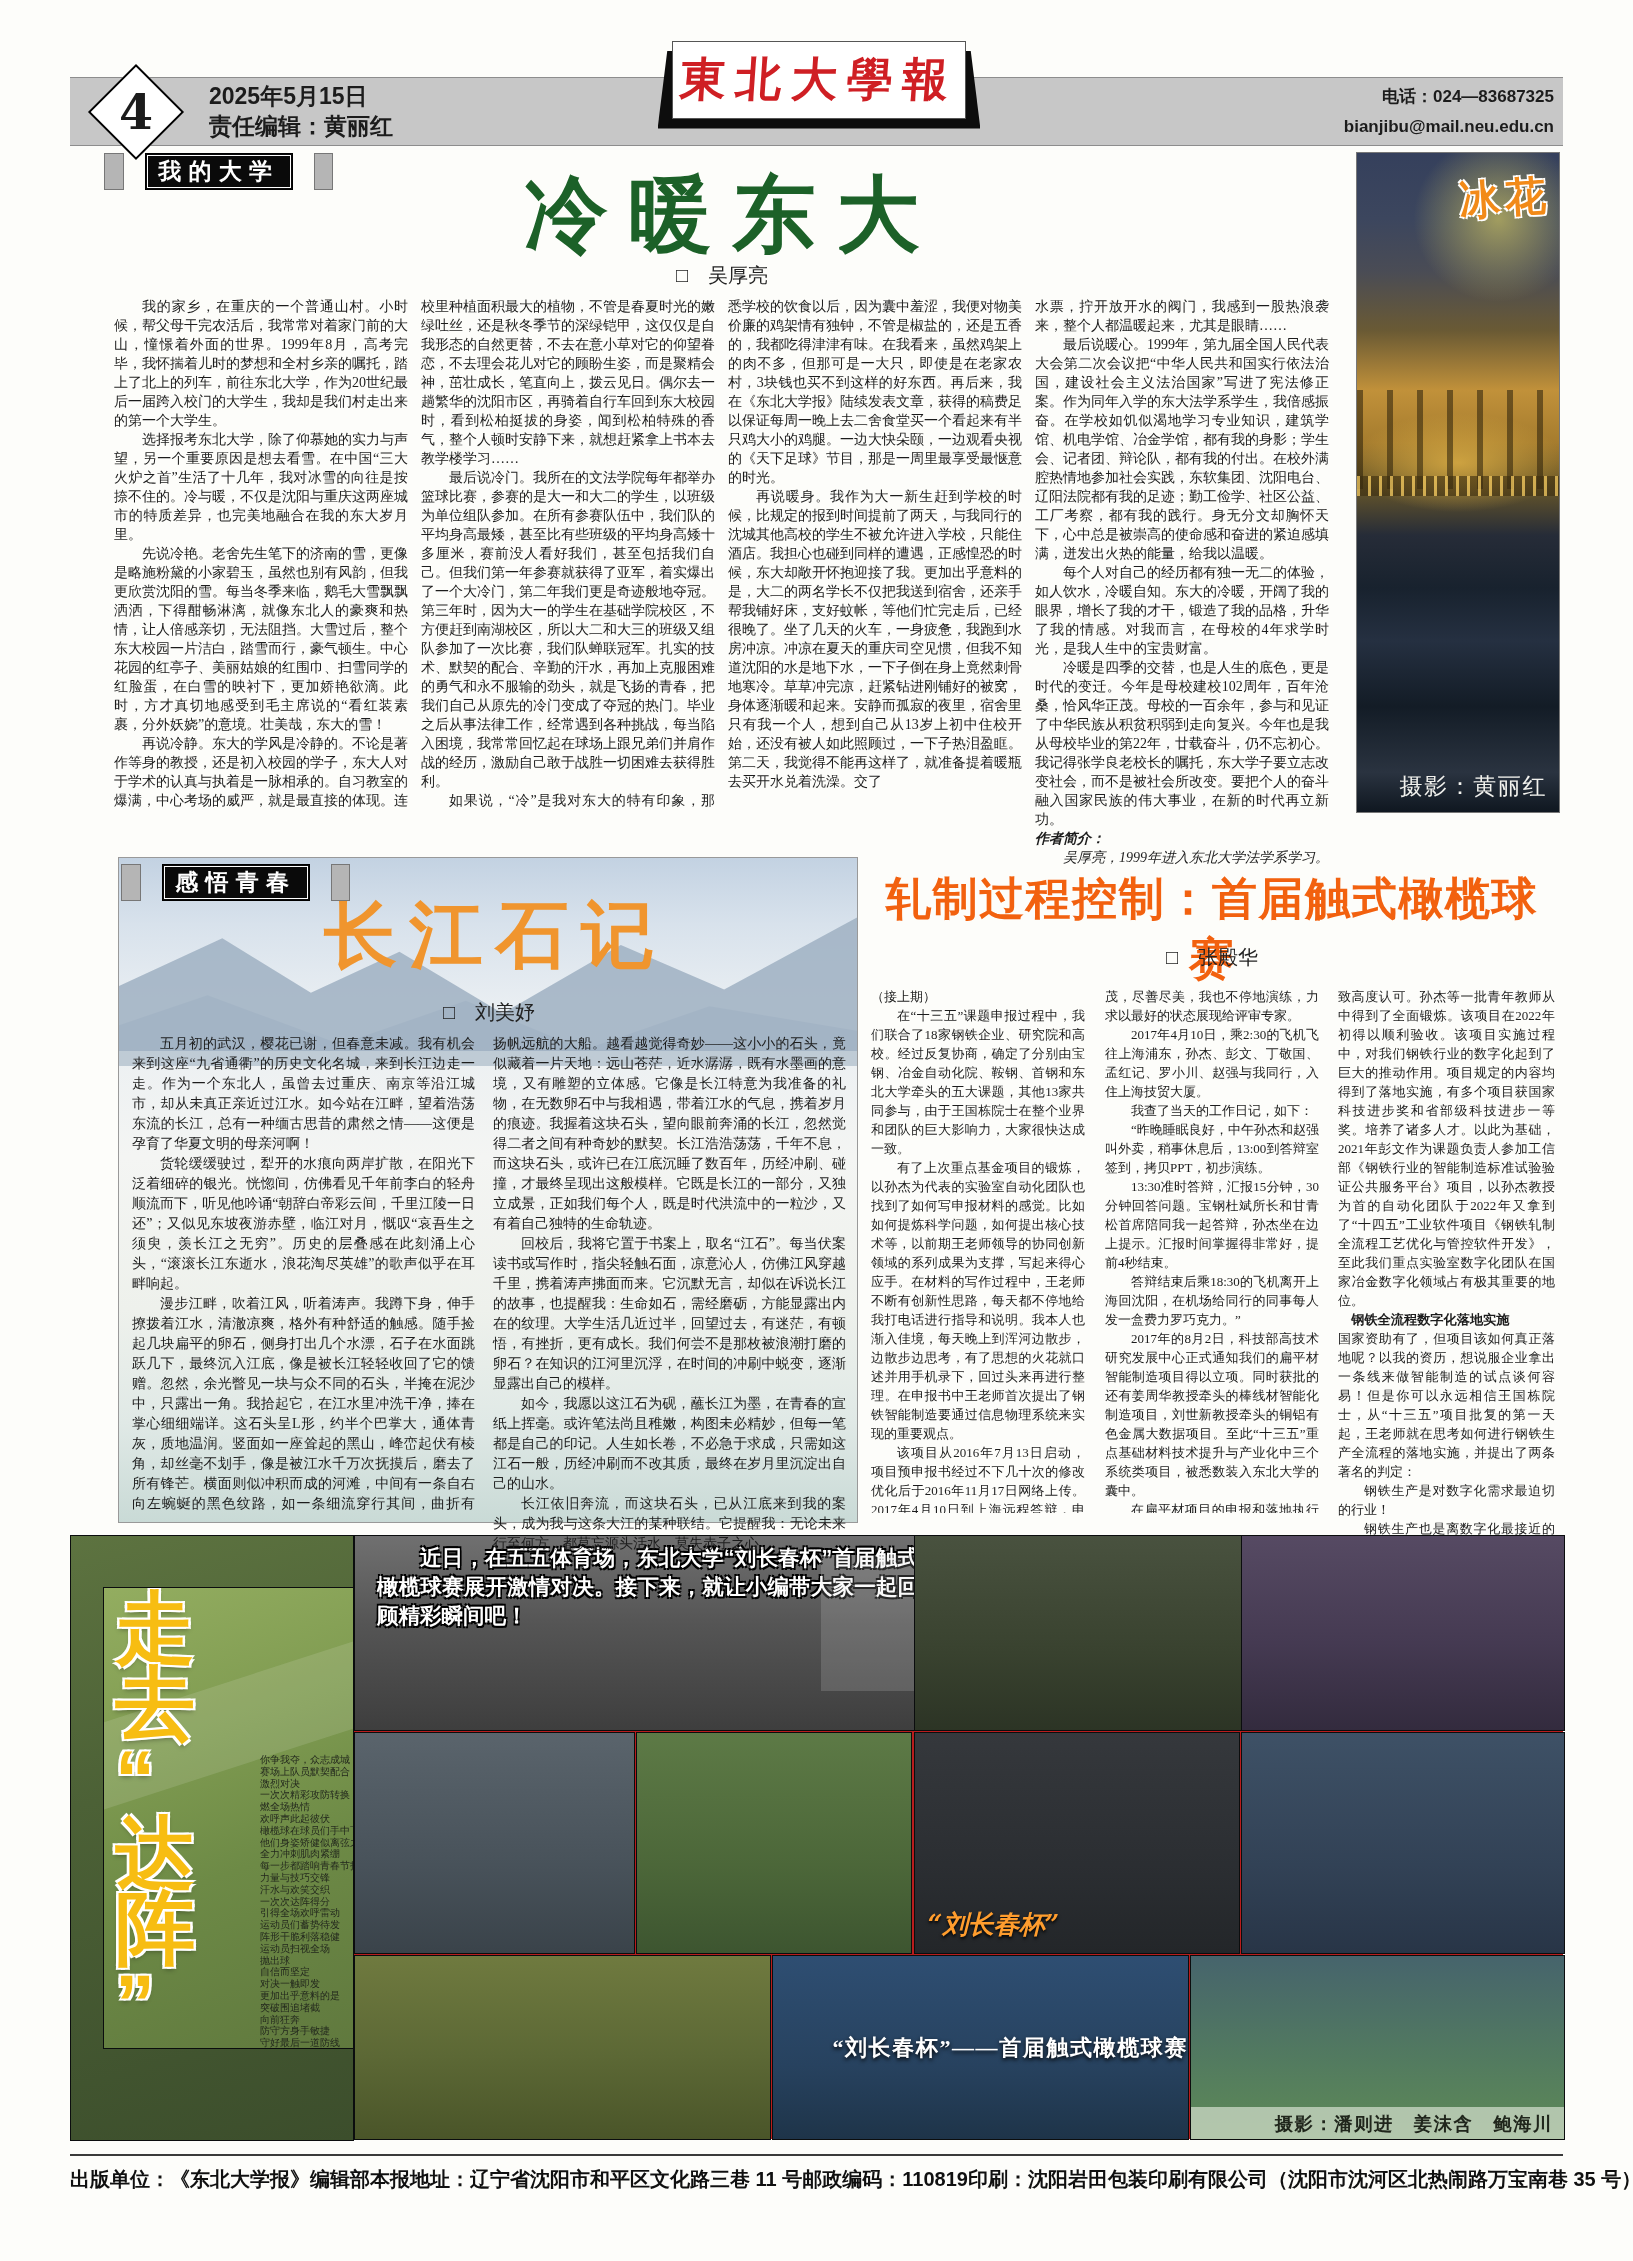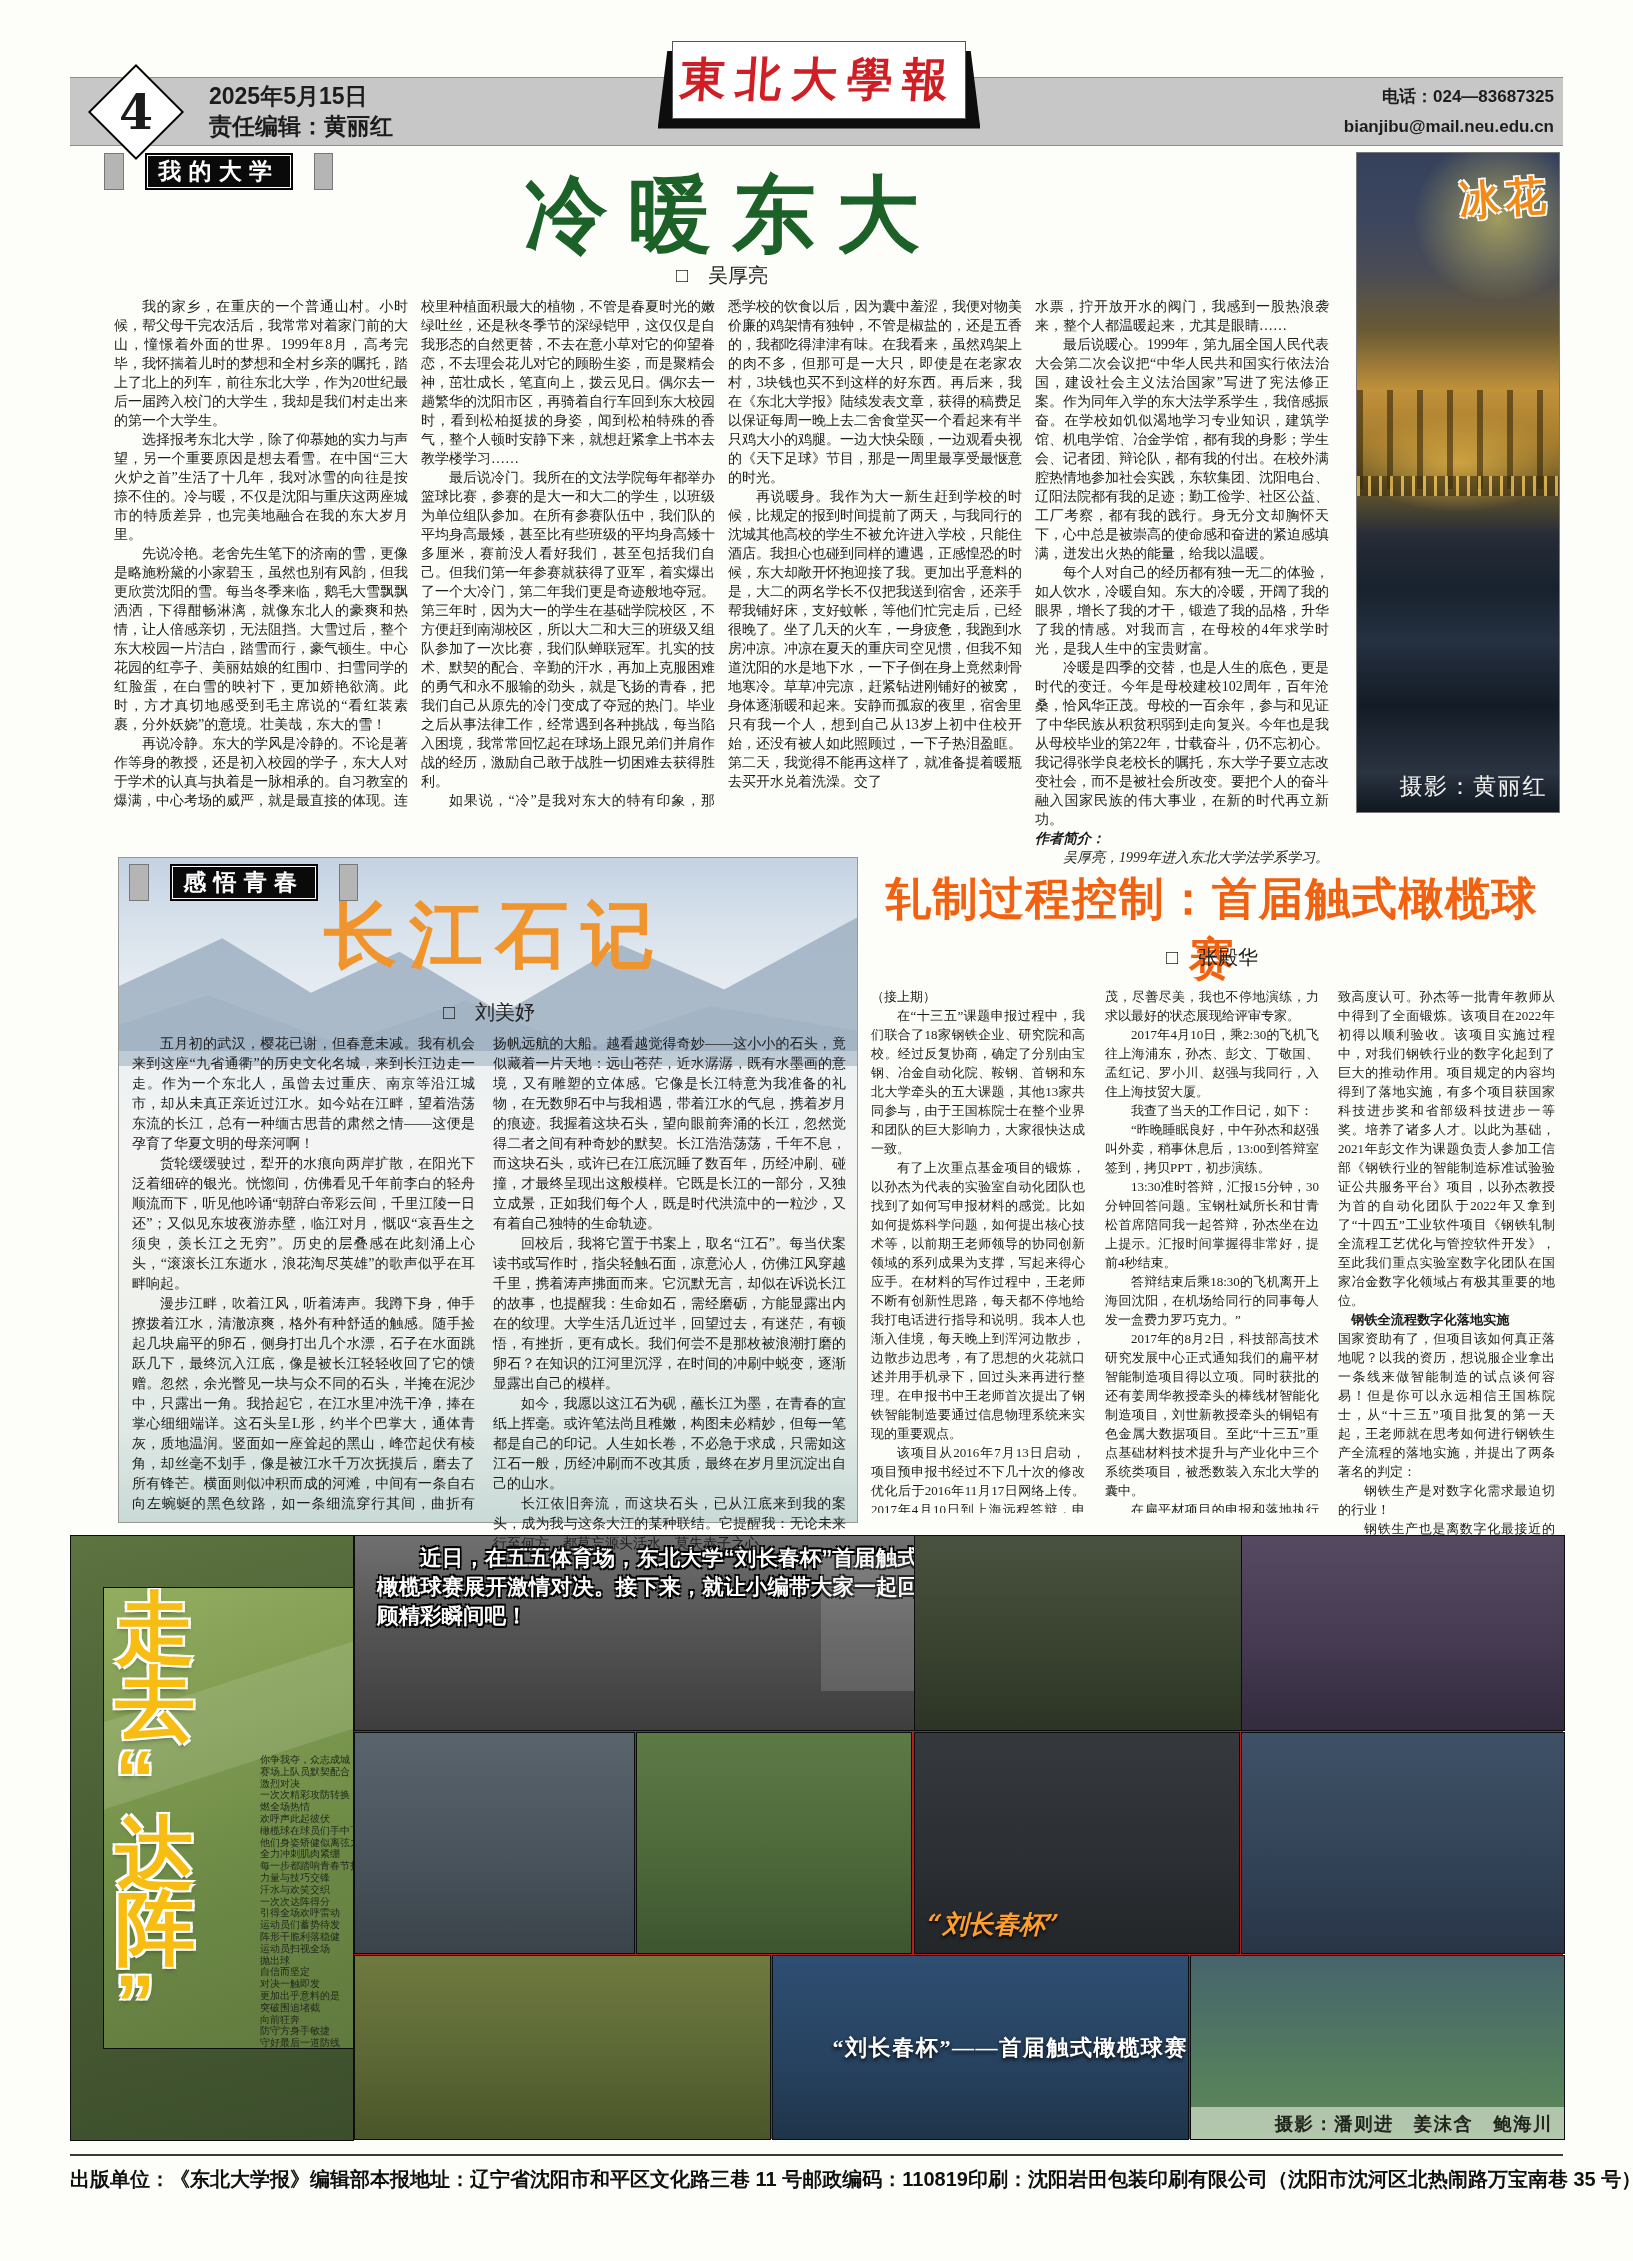--- a/index.html
+++ b/index.html
@@ -58,21 +58,21 @@
       text-shadow:-1.6px -1.6px 0 #fff,1.6px -1.6px 0 #fff,-1.6px 1.6px 0 #fff,1.6px 1.6px 0 #fff;}
   .photo-credit{position:absolute;right:12px;bottom:9.6px;color:#f2f2ee;font-size:23px;letter-spacing:1.6px;}
 
   
   .art2bg{left:118px;top:857px;width:738px;height:664px;border:0.8px solid #999;
       background:linear-gradient(180deg,#c3d2e2 0%,#d8e2ec 10%,#e9eef2 22%,#f4f5f3 45%,#eef1ec 68%,#e0e9e6 85%,#c9dad6 100%);overflow:hidden;}
   .mtnA{position:absolute;left:0;top:22px;width:100%;height:171px;background:#9fb0c2;opacity:.85;
       clip-path:polygon(0 100%,0 62%,14% 34%,26% 66%,38% 42%,52% 78%,68% 38%,82% 64%,100% 22%,100% 100%);}
   .mtnB{position:absolute;left:0;top:72px;width:100%;height:136px;background:#b9c6d2;opacity:.9;
       clip-path:polygon(0 100%,0 70%,12% 48%,30% 84%,47% 52%,63% 88%,80% 56%,100% 74%,100% 100%);}
-  .sec2-label{left:121px;top:864px;margin-left:8px;}
+  .sec2-label{left:121px;top:864px;}
   .t2{left:186px;top:887px;width:606px;text-align:center;color:#f0952e;font-size:73px;font-weight:800;
       letter-spacing:12.8px;font-family:"Liberation Sans","DejaVu Sans",sans-serif;text-indent:12.8px;z-index:5;}
   .by2{left:186px;top:999px;width:606px;z-index:5;}
   .a2c{top:1034px;font-size:14px;line-height:20px;z-index:5;}
   .a2c.cA{left:132px;width:343px;height:482px;overflow:hidden;}
   .a2c.cB{left:493px;width:353px;}
 
   
   .t3{left:869px;top:869px;width:686px;text-align:center;color:#f2610f;font-size:45px;font-weight:800;
       font-family:"Liberation Sans","DejaVu Sans",sans-serif;letter-spacing:1.6px;}

